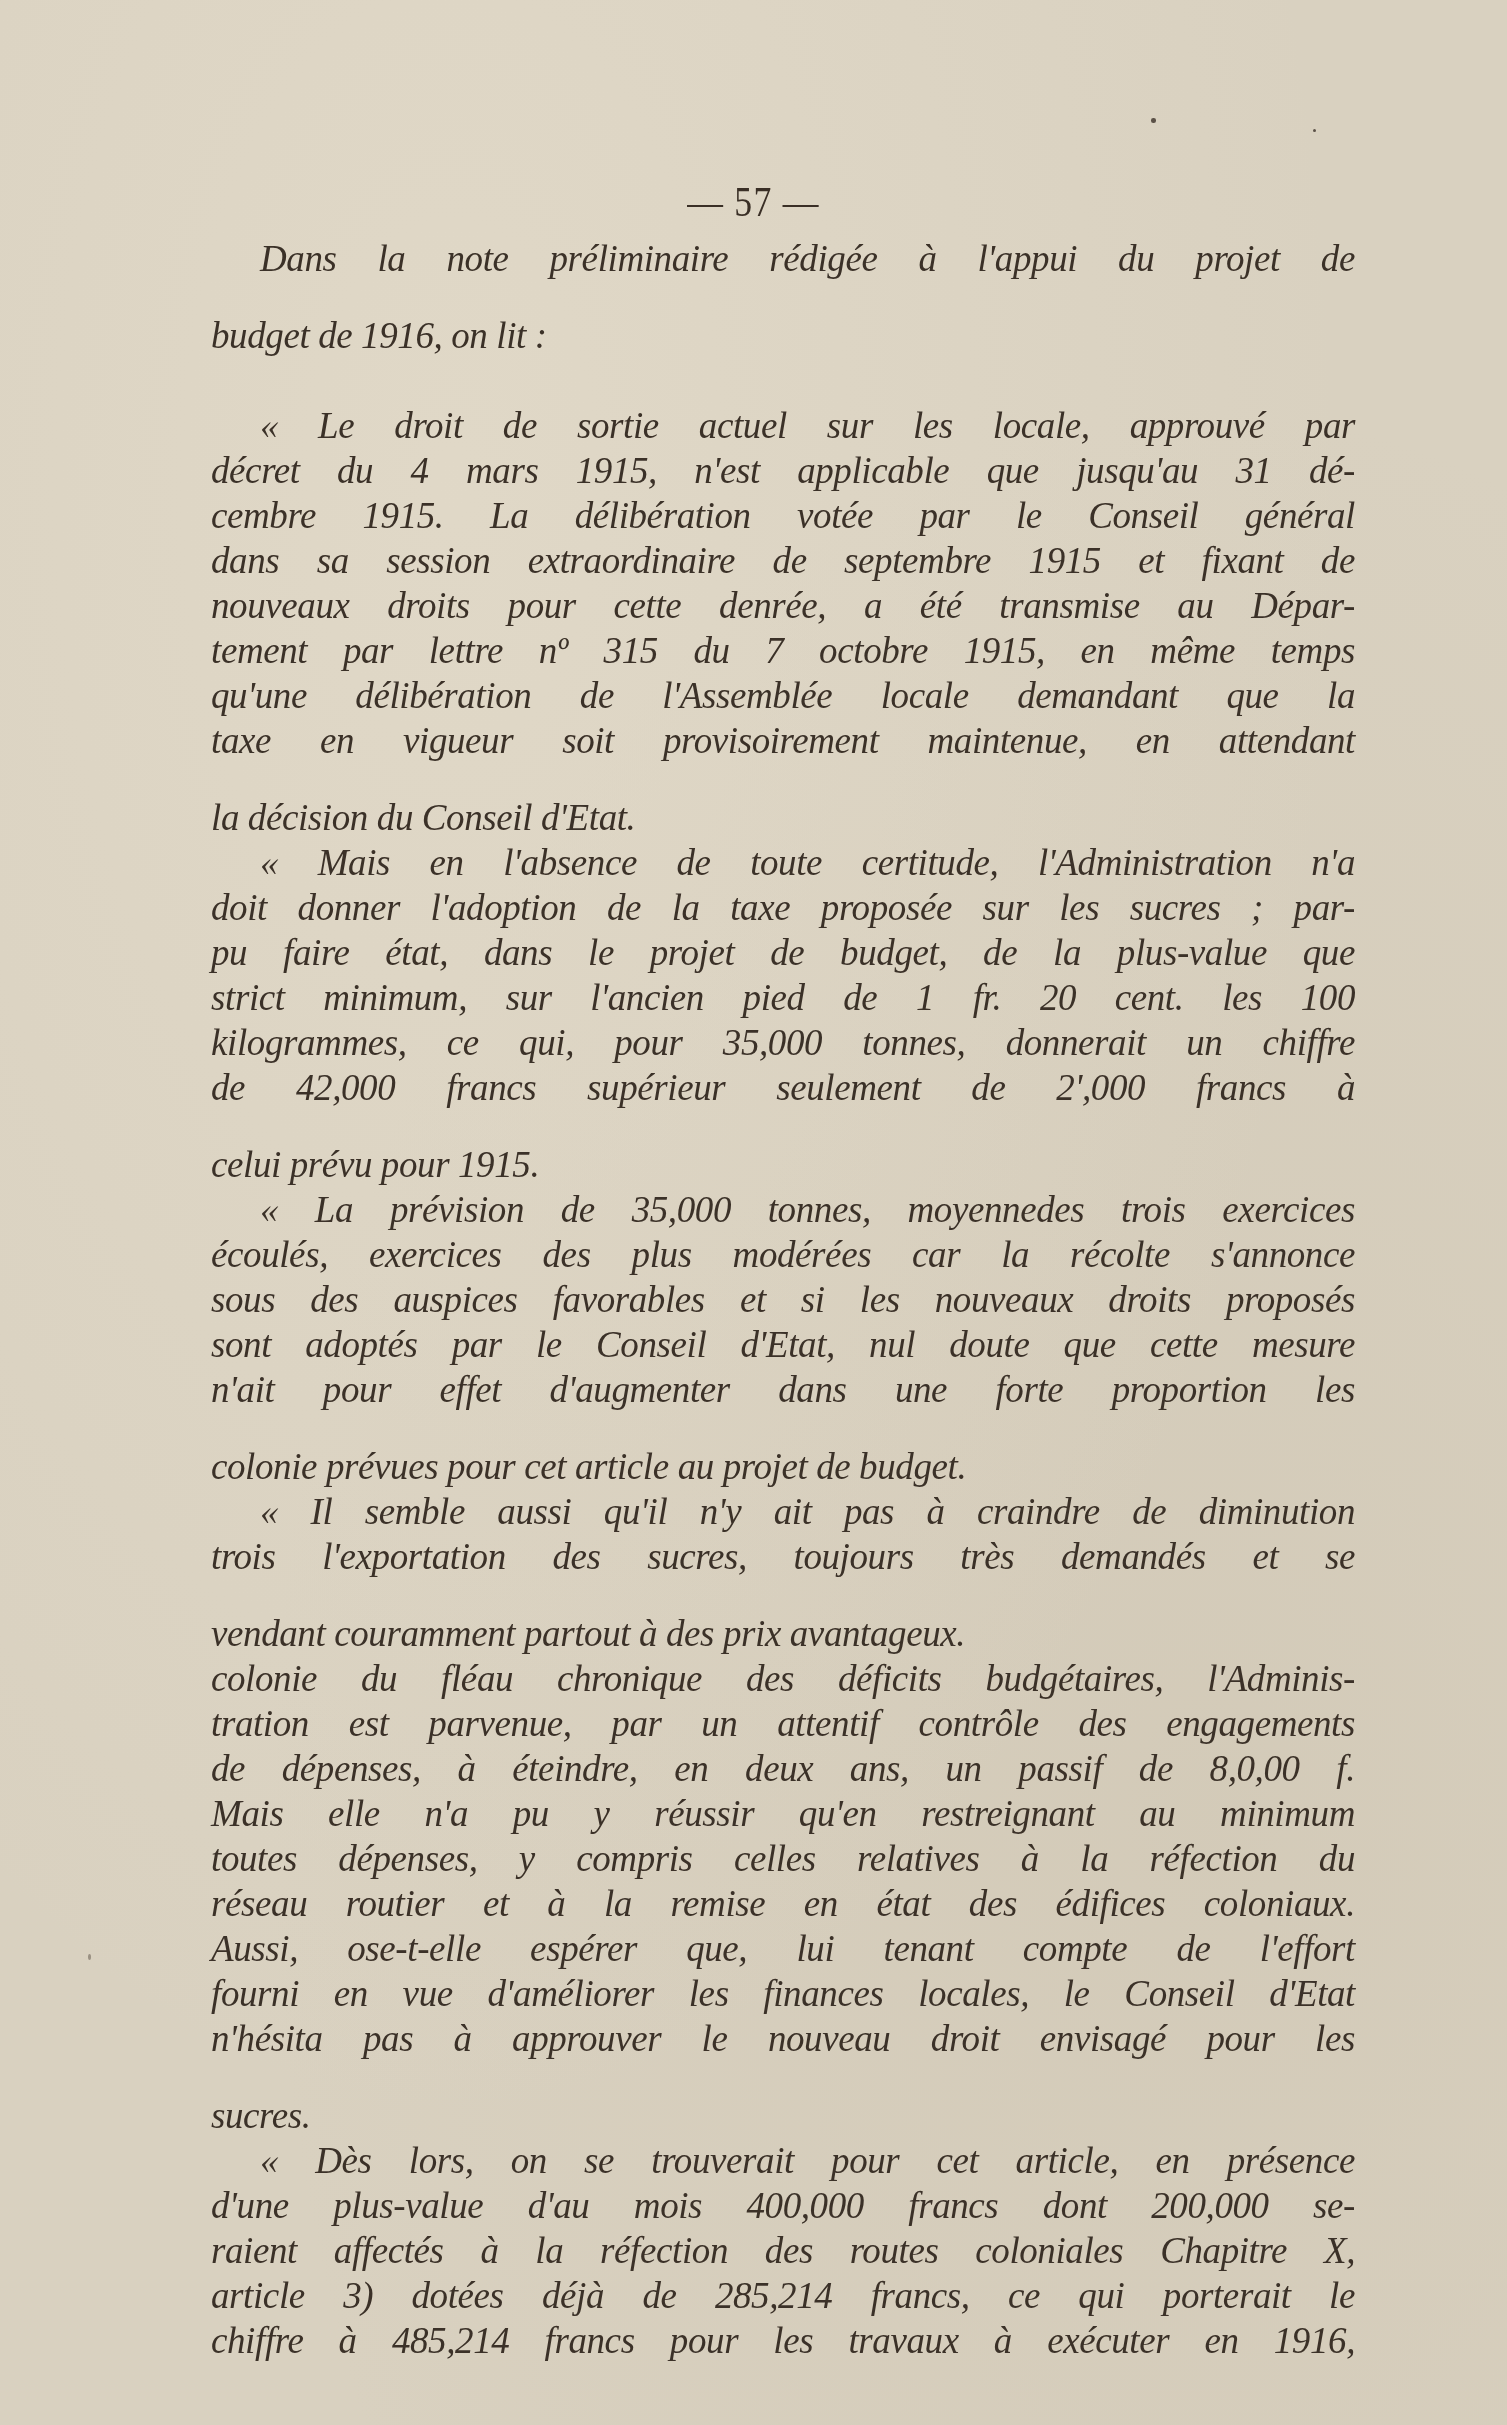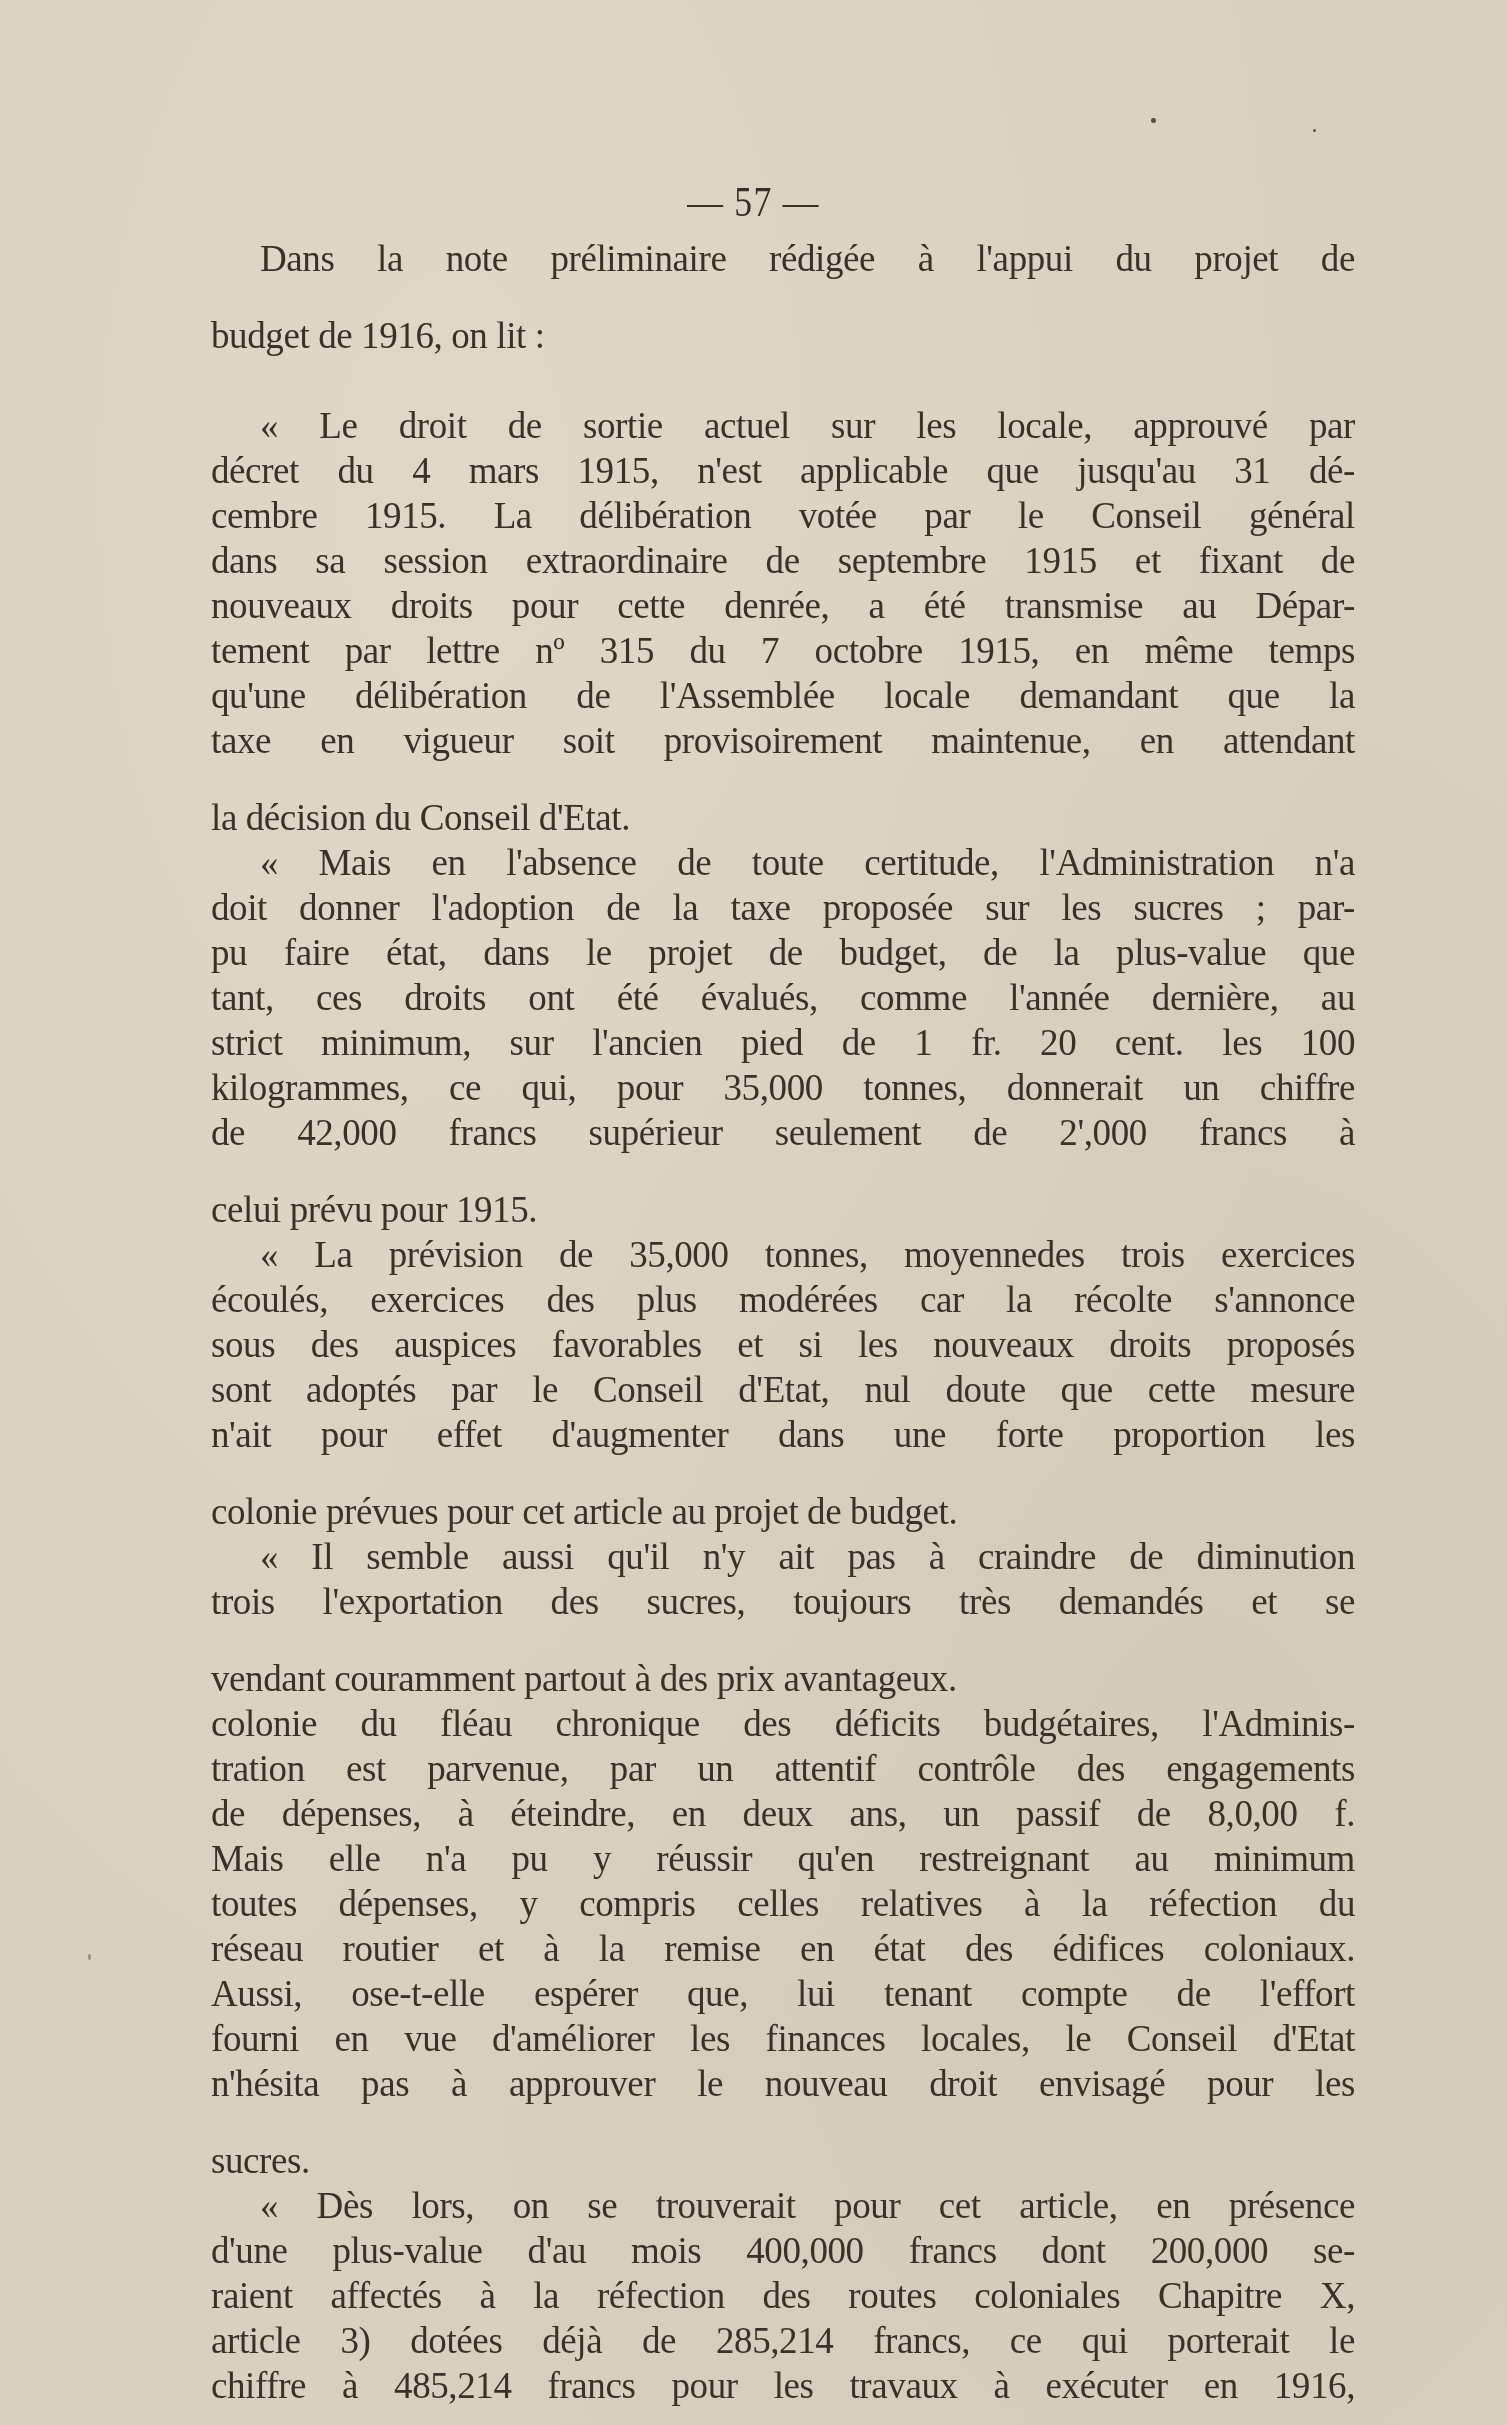--- a/index.html
+++ b/index.html
@@ -33,20 +33,21 @@
     font-size: 42px;
     letter-spacing: 1.5px;
     color: #3a2f26;
     transform: scaleX(0.85);
   }
   .text-block {
     position: absolute;
     left: 211px;
     top: 236px;
     width: 1144px;
+    font-style: italic;
   }
   .line {
     display: block;
     height: 45px;
     line-height: 45px;
     font-size: 37px;
     white-space: nowrap;
     text-align: justify;
     text-align-last: justify;
     transform-origin: left center;
@@ -96,21 +97,20 @@
       <span class="line">tement par lettre nº 315 du 7 octobre 1915, en même temps</span>
       <span class="line">qu'une délibération de l'Assemblée locale demandant que la</span>
       <span class="line">taxe en vigueur soit provisoirement maintenue, en attendant</span>
       <span class="line last">la décision du Conseil d'Etat.</span>
     </div>
 
     <div>
       <span class="line indent">« Mais en l'absence de toute certitude, l'Administration n'a</span>
       <span class="line">doit donner l'adoption de la taxe proposée sur les sucres ; par-</span>
       <span class="line">pu faire état, dans le projet de budget, de la plus-value que</span>
-      <span class="line">tant, ces droits ont été évalués, comme l'année dernière, au</span>
       <span class="line">strict minimum, sur l'ancien pied de 1 fr. 20 cent. les 100</span>
       <span class="line">kilogrammes, ce qui, pour 35,000 tonnes, donnerait un chiffre</span>
       <span class="line">de 42,000 francs supérieur seulement de 2',000 francs à</span>
       <span class="line last">celui prévu pour 1915.</span>
     </div>
 
     <div>
       <span class="line indent">« La prévision de 35,000 tonnes, moyennedes trois exercices</span>
       <span class="line">écoulés, exercices des plus modérées car la récolte s'annonce</span>
       <span class="line">sous des auspices favorables et si les nouveaux droits proposés</span>

